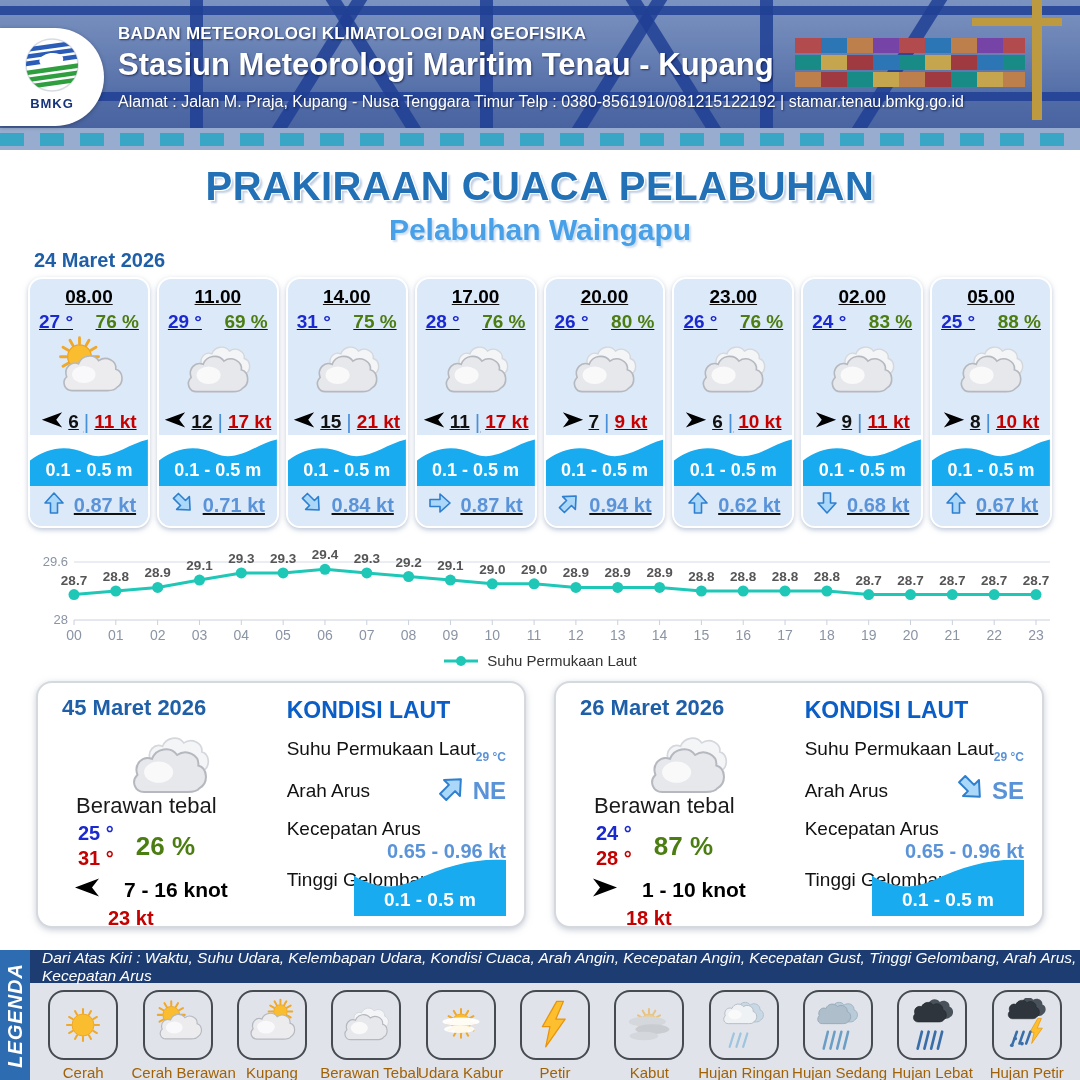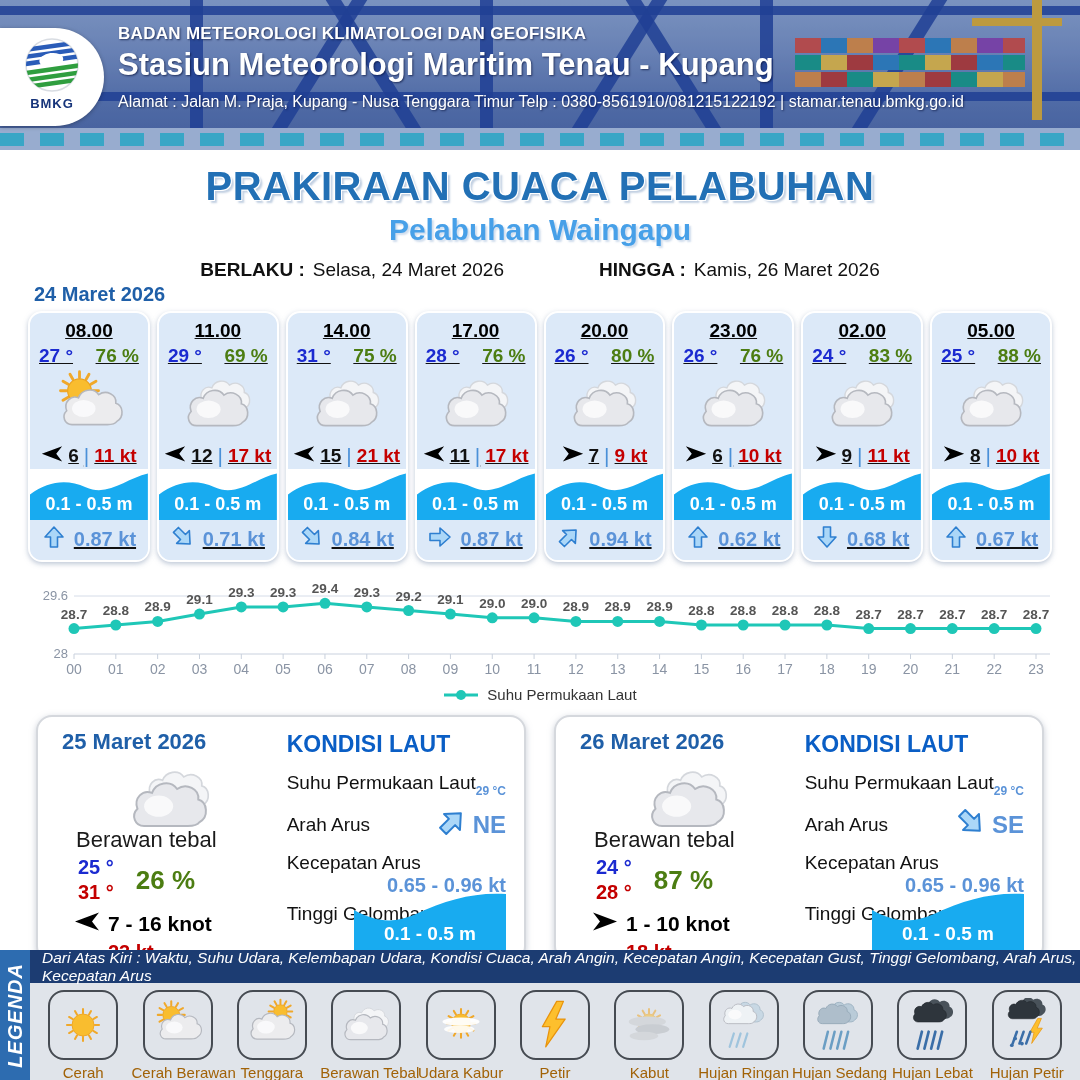--- a/index.html
+++ b/index.html
@@ -70,21 +70,21 @@
     box-shadow:0 2px 6px rgba(145,155,175,.5);display:flex;position:relative;}
   .day-left{width:45%;padding:12px 0 0 24px;}
   .day-date{color:#1f5fa8;font-weight:bold;font-size:22px;}
   .day-icon{margin:0 0 0 62px;height:72px;}
   .cond{font-size:22px;color:#1a1a1a;margin:0 0 2px 14px;}
   .temps{display:flex;align-items:center;margin-left:16px;gap:22px;}
   .temps .col{display:flex;flex-direction:column;line-height:1.25;}
   .tmin{color:#1b2ad0;font-weight:bold;font-size:20px;}
   .tmax{color:#c40000;font-weight:bold;font-size:20px;}
   .dayhum{color:#4c7d12;font-weight:bold;font-size:26px;}
-  .day-wind{display:flex;align-items:center;gap:8px;margin:6px 0 0 12px;font-size:21px;font-weight:bold;color:#000;}
+  .day-wind{display:flex;align-items:center;gap:24px;margin:6px 0 0 12px;font-size:21px;font-weight:bold;color:#000;}
   .day-gust{color:#c40000;font-weight:bold;font-size:20px;margin:4px 0 0 46px;}
   .day-right{flex:1;padding:14px 18px 0 6px;}
   .sea-title{color:#0a5ec5;font-weight:bold;font-size:23px;margin-bottom:10px;}
   .sea-row{display:flex;justify-content:space-between;align-items:center;font-size:19px;margin-bottom:9px;}
   .sea-val{color:#5b93d8;font-weight:bold;font-size:12px;margin-top:16px;}
   .sea-dir{display:flex;align-items:center;gap:6px;color:#5b93d8;font-weight:bold;font-size:24px;}
   .sea-speed{text-align:right;color:#5b93d8;font-weight:bold;font-size:20px;margin:-2px 0 6px;}
   .day-wave{position:absolute;right:18px;bottom:10px;width:152px;height:62px;}
   .day-wave svg{position:absolute;inset:0;width:100%;height:100%;}
   .day-wave .wave-text{font-size:19px;}
@@ -155,28 +155,20 @@
   <div class="header-text">
     <div class="h-agency">BADAN METEOROLOGI KLIMATOLOGI DAN GEOFISIKA</div>
     <div class="h-station">Stasiun Meteorologi Maritim Tenau - Kupang</div>
     <div class="h-address">Alamat : Jalan M. Praja, Kupang - Nusa Tenggara Timur Telp : 0380-8561910/081215122192  | stamar.tenau.bmkg.go.id</div>
   </div>
 </div>
 
 <div class="title-area">
   <div class="main-title">PRAKIRAAN CUACA PELABUHAN</div>
   <div class="sub-title">Pelabuhan Waingapu</div>
-  <div class="valid-row">
-    <div>
-      <b>BERLAKU :</b><span>Selasa, 24 Maret 2026</span>
-    </div>
-    <div>
-      <b>HINGGA :</b><span>Kamis, 26 Maret 2026</span>
-    </div>
-  </div>
 </div>
 
 <div class="hourly">
   <div class="date-label">24 Maret 2026</div>
   <div class="cards" id="cards">
       <div class="card">
         <div class="time">08.00</div>
         <div class="th-row">
           <span class="temp">27 °</span>
           <span class="hum">76 %</span>
@@ -603,21 +595,21 @@
       <line x1="1" y1="6" x2="35" y2="6" stroke="#1fc7b7" stroke-width="3"></line>
       <circle cx="18" cy="6" r="5" fill="#1fc7b7"></circle>
     </svg>
     <span>Suhu Permukaan Laut</span>
   </div>
 </div>
 
 <div class="daily-row">
   <div class="day-card">
     <div class="day-left">
-      <div class="day-date">25 Maret 2026</div>
+      <div class="day-date">45 Maret 2026</div>
       <div class="day-icon"><svg width="92" height="92" viewBox="0 0 64 64">
             <g transform="translate(12,2) scale(0.78)">
               <path d="M13 45 C6 45 3 37 8 32 C5 24 12 17 19 20 C22 12 33 10 38 17 C45 12 55 17 54 25 C61 27 62 38 55 42 C53 45 49 45 46 45 Z" fill="#f4f5f7" stroke="#d4d7dc" stroke-width="1.5"></path>
             </g>
             <g transform="translate(2,8) scale(0.92)">
               <path d="M13 45 C6 45 3 37 8 32 C5 24 12 17 19 20 C22 12 33 10 38 17 C45 12 55 17 54 25 C61 27 62 38 55 42 C53 45 49 45 46 45 Z" fill="#e7e8ec" stroke="#b5b8bf" stroke-width="1.5"></path>
               <ellipse cx="24" cy="30" rx="11" ry="8" fill="#fbfbfc" opacity="0.9"></ellipse>
             </g>
           </svg></div>
       <div class="cond">Berawan tebal</div>
@@ -798,21 +790,21 @@
               <line x1="46.5" y1="8.2" x2="49.0" y2="3.9" stroke="#f0a82a" stroke-width="2.4" stroke-linecap="round"></line>
               <line x1="49.8" y1="11.5" x2="54.1" y2="9.0" stroke="#f0a82a" stroke-width="2.4" stroke-linecap="round"></line>
               <circle cx="42" cy="16" r="8" fill="#f9bd2f" stroke="#eda21f" stroke-width="1"></circle>
             </g>
             <g transform="translate(2,6) scale(0.95)">
               <path d="M13 45 C6 45 3 37 8 32 C5 24 12 17 19 20 C22 12 33 10 38 17 C45 12 55 17 54 25 C61 27 62 38 55 42 C53 45 49 45 46 45 Z" fill="#ececee" stroke="#b5b8bf" stroke-width="1.5"></path>
               <ellipse cx="24" cy="30" rx="11" ry="8" fill="#fbfbfc" opacity="0.9"></ellipse>
             </g>
           </svg>
         </div>
-        <div class="legend-label">Tenggara</div>
+        <div class="legend-label">Kupang</div>
       </div>
       <div class="legend-item">
         <div class="icon-frame">
           <svg width="54" height="54" viewBox="0 0 64 64">
             <g transform="translate(12,2) scale(0.78)">
               <path d="M13 45 C6 45 3 37 8 32 C5 24 12 17 19 20 C22 12 33 10 38 17 C45 12 55 17 54 25 C61 27 62 38 55 42 C53 45 49 45 46 45 Z" fill="#f4f5f7" stroke="#d4d7dc" stroke-width="1.5"></path>
             </g>
             <g transform="translate(2,8) scale(0.92)">
               <path d="M13 45 C6 45 3 37 8 32 C5 24 12 17 19 20 C22 12 33 10 38 17 C45 12 55 17 54 25 C61 27 62 38 55 42 C53 45 49 45 46 45 Z" fill="#e7e8ec" stroke="#b5b8bf" stroke-width="1.5"></path>
               <ellipse cx="24" cy="30" rx="11" ry="8" fill="#fbfbfc" opacity="0.9"></ellipse>

